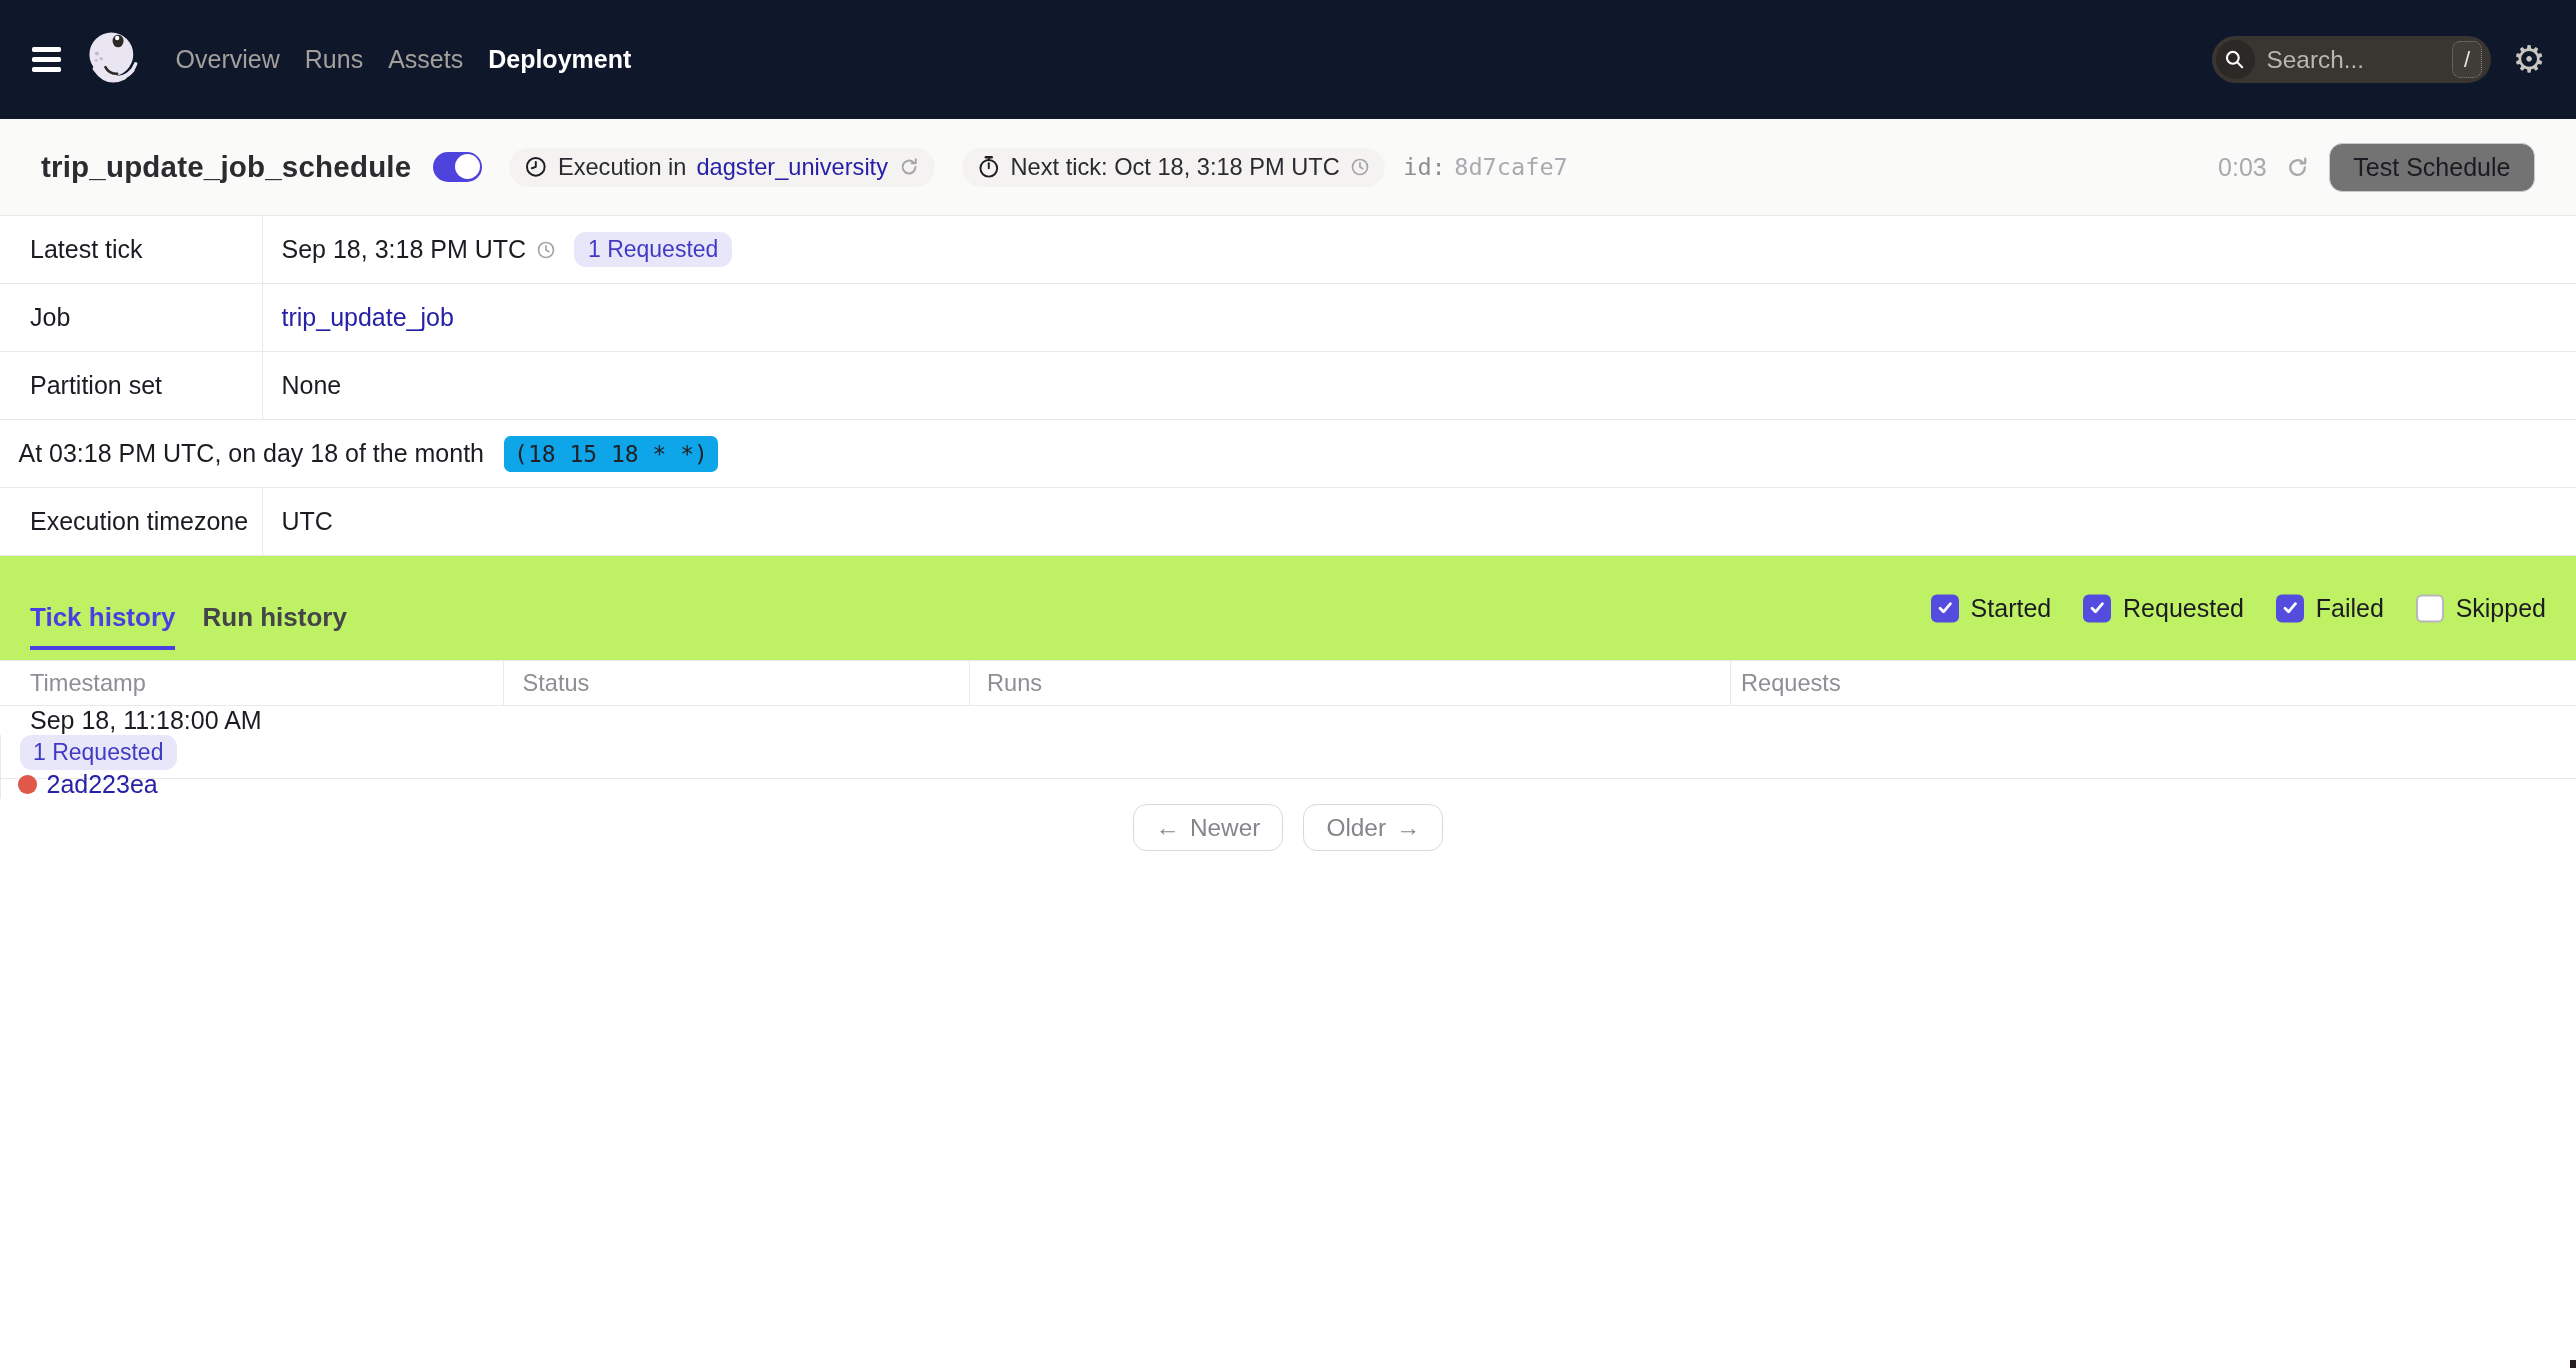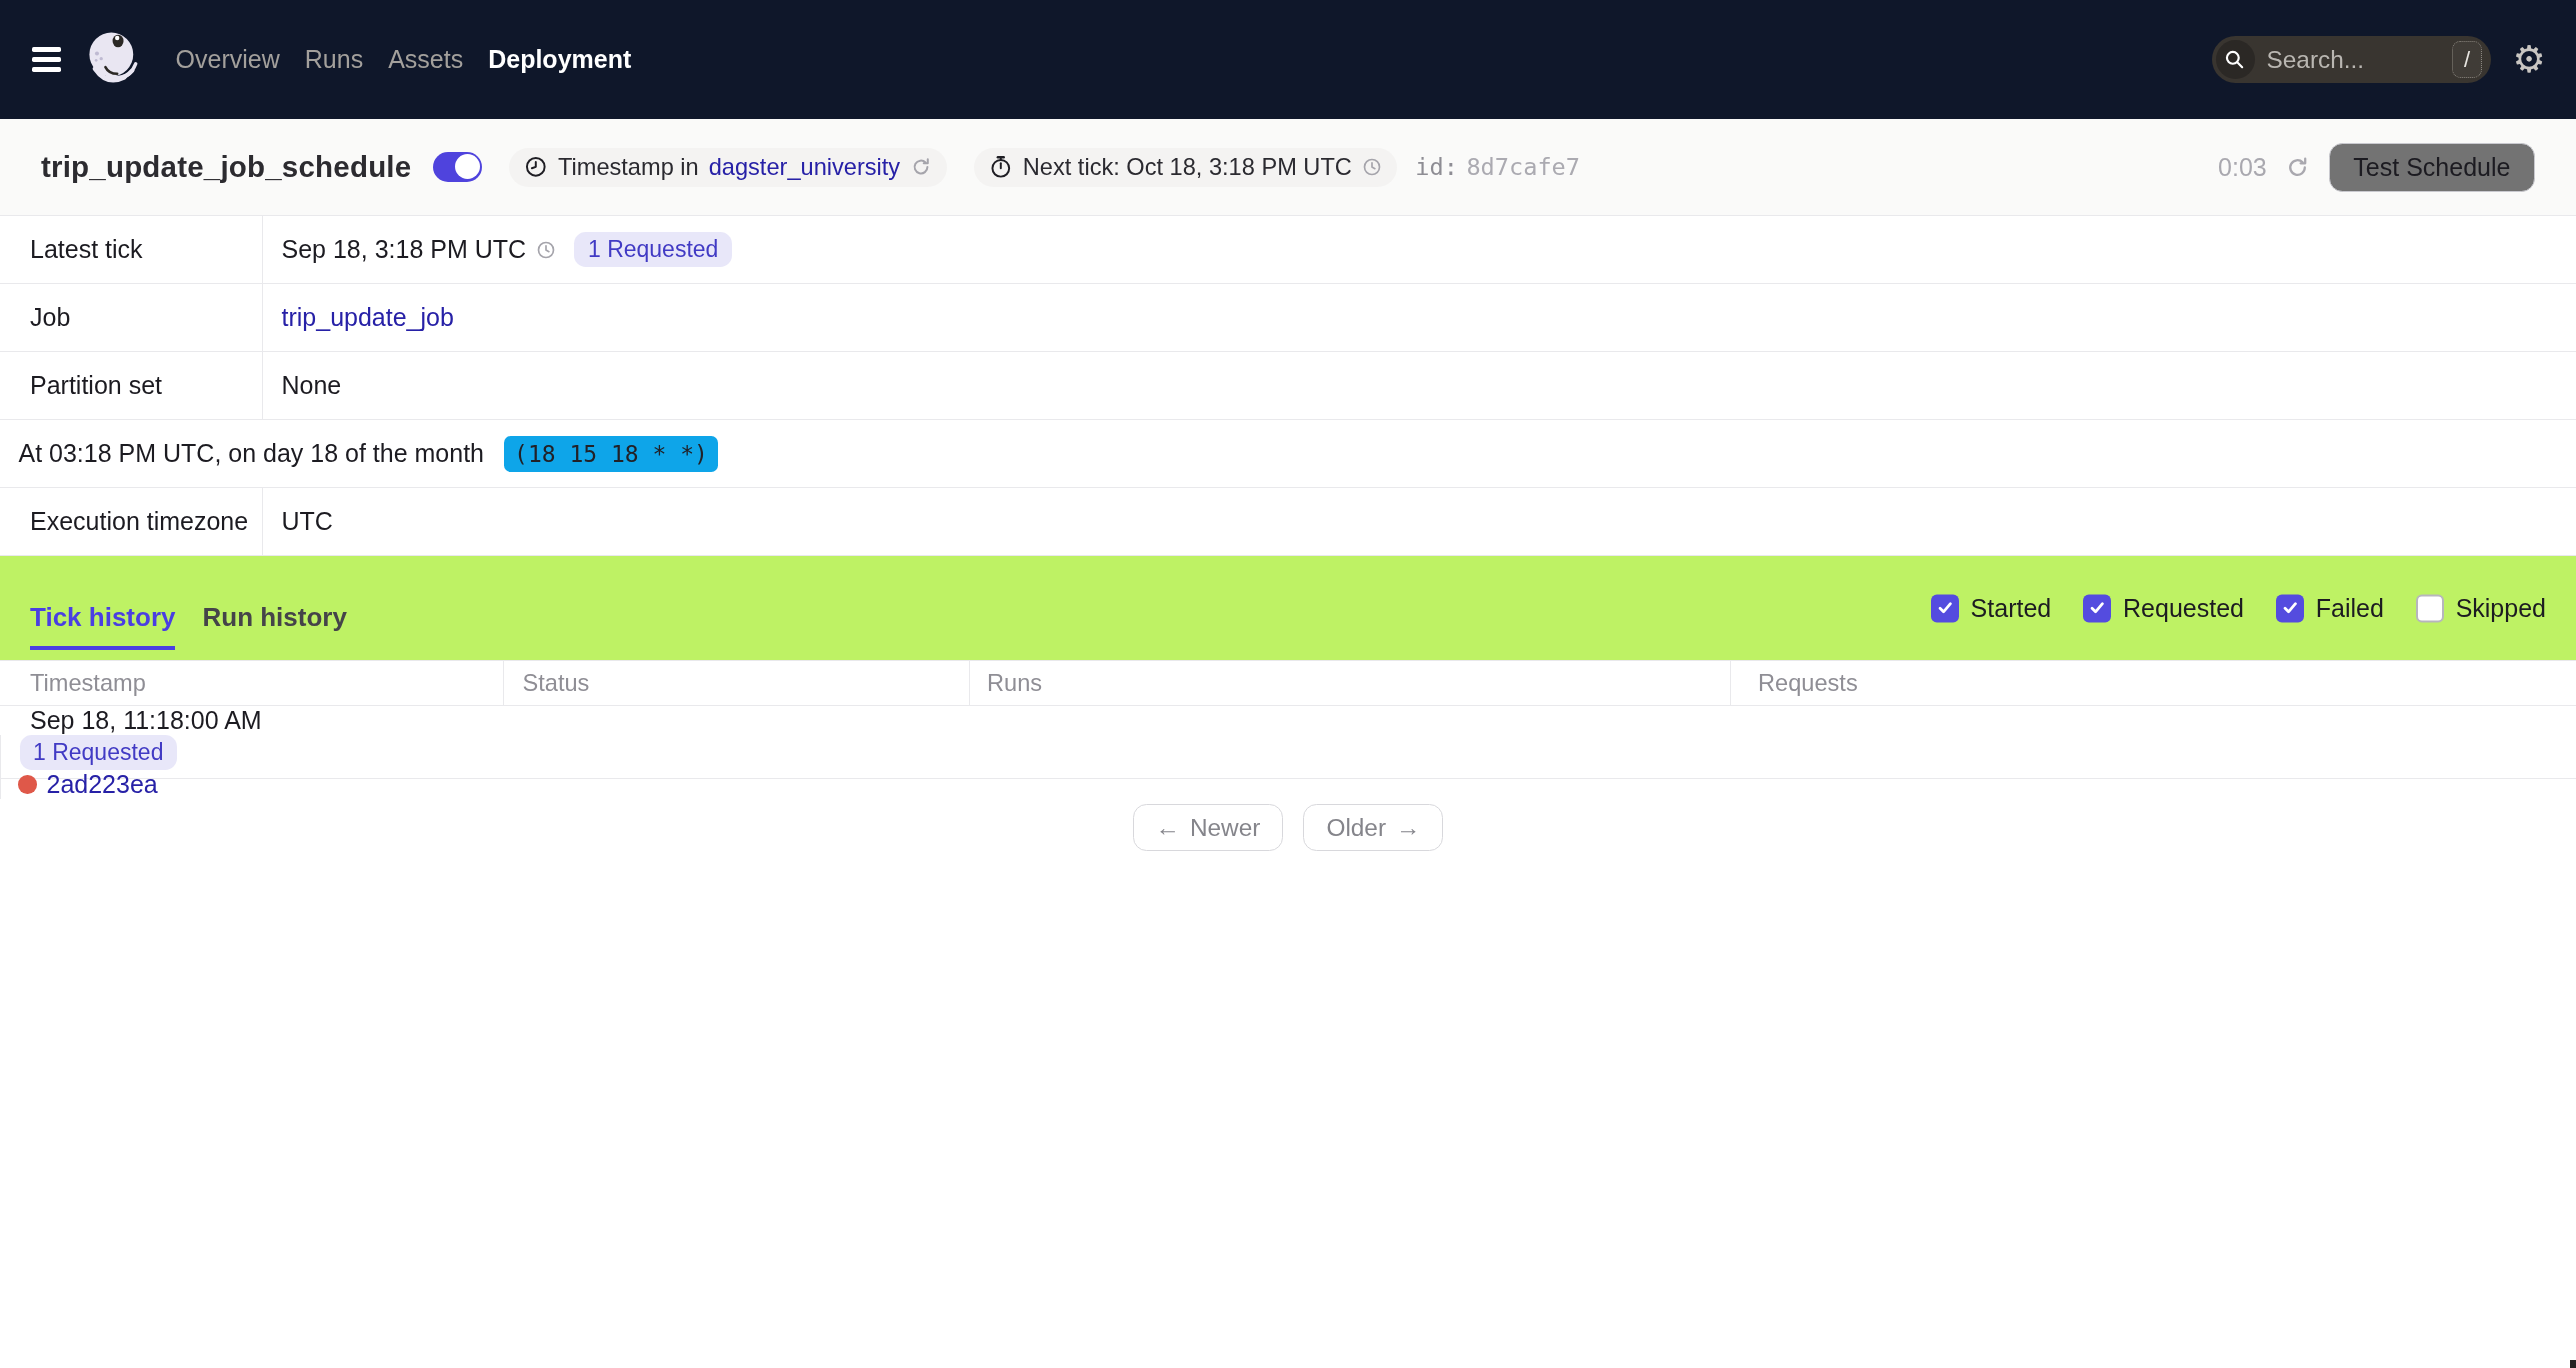--- a/index.html
+++ b/index.html
@@ -64,21 +64,21 @@
   .checkbox { width:28px; height:28px; border-radius:5.9px; background:#544cdf; display:flex; align-items:center; justify-content:center; flex:none; }
   .checkbox[data-checked="false"] { background:#ffffff; border:2.1px solid #b7b6bd; }
 
   
   .tick-table { border-top:0.8px solid #e9e9ec; font-size:25px; }
   .thead { display:flex; height:45px; border-bottom:0.8px solid #e9e9ec; color:#8f8e95; font-size:23.6px; }
   .tcol { display:flex; align-items:center; }
   .col-ts { width:503px; padding-left:30px; }
   .col-status { width:466px; padding-left:18.5px; border-left:0.8px solid #e9e9ec; }
   .col-runs { width:761px; padding-left:17px; border-left:0.8px solid #e9e9ec; }
-  .col-req { flex:1; padding-left:27px; border-left:0.8px solid #e9e9ec; }
+  .col-req { flex:1; padding-left:10px; border-left:0.8px solid #e9e9ec; }
   .trow { display:flex; height:73px; border-bottom:0.8px solid #e9e9ec; color:#1c1b21;flex-direction:column; }
   .run-dot { width:18.5px; height:18.5px; border-radius:50%; background:#df5849; flex:none; }
   .run-link { color:#2721a7; margin-left:10px; cursor:pointer; }
 
   
   .pagination { display:flex; justify-content:center; gap:20px; margin-top:25px; }
   .pg-btn { height:47px; padding:0 22px; border:1.7px solid #d8d8dc; border-radius:13.5px; background:#ffffff; color:#85858b; font-size:24.4px; display:flex; align-items:center; gap:10px; font-family:inherit; cursor:pointer; }
 
   .corner-artifact { position:absolute; right:0; bottom:0; width:5.9px; height:9.3px; background:#242120; }
 </style>
@@ -135,21 +135,21 @@
       <span class="knob"></span>
     </div>
 
   <div class="pill">
     <span class="icon-dark">
       <svg viewBox="0 0 24 24" width="23.6" height="23.6">
           <circle cx="12" cy="12" r="9" stroke="currentColor" stroke-width="2" fill="none"></circle>
           <path d="M12 7v5l-4 1.5" stroke="currentColor" stroke-width="2" fill="none" stroke-linecap="round" stroke-linejoin="round"></path>
         </svg>
     </span>
-    <span>Timestamp in</span>
+    <span>Execution in</span>
     <a class="link">dagster_university</a>
     <span class="icon-muted">
       <svg viewBox="0 0 24 24" width="22" height="22">
           <path d="M19 12a7 7 0 1 1-2.05-4.95" stroke="currentColor" stroke-width="2.2" fill="none" stroke-linecap="round"></path>
           <path d="M19.4 3.6v4.4H15" stroke="currentColor" stroke-width="2.2" fill="none" stroke-linecap="round" stroke-linejoin="round"></path>
         </svg>
     </span>
   </div>
 
   <div class="pill">

